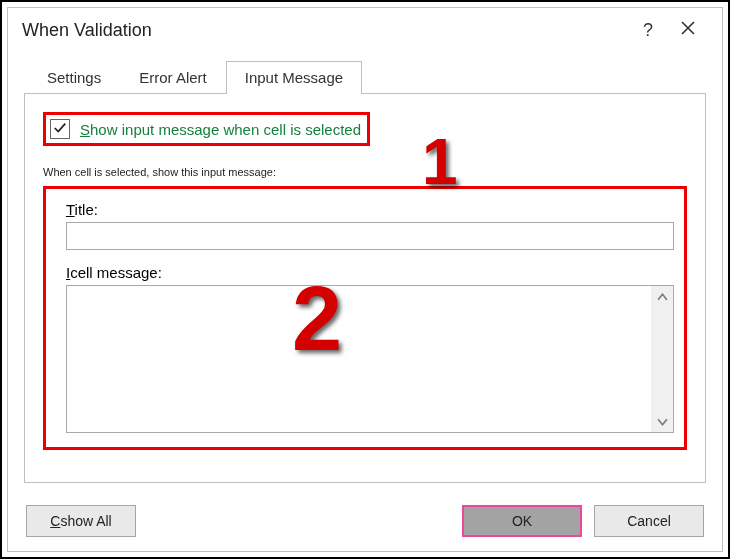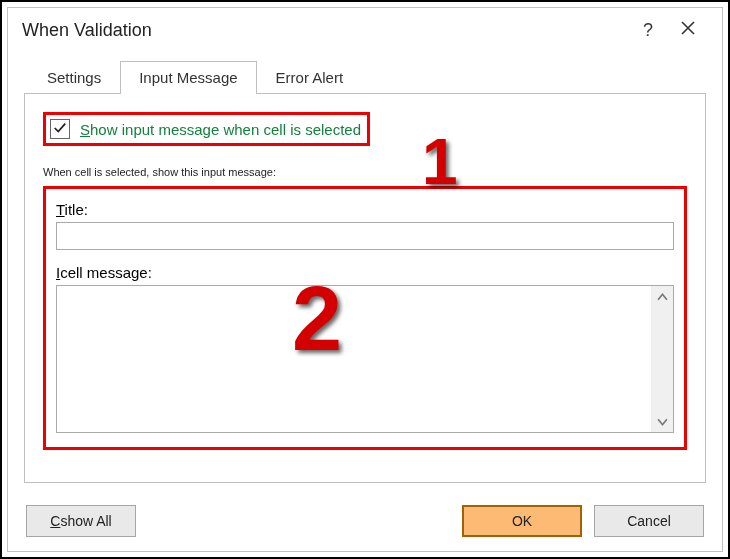--- a/index.html
+++ b/index.html
@@ -105,21 +105,21 @@
   }
   .cb svg { width: 14px; height: 14px; }
   .cb-label { font-size: 15px; color: #15803d; }
   .cb-label .ul { text-decoration: underline; }
   .section-label {
     font-size: 11px; color: #222;
     margin-bottom: 8px;
   }
   .fields-box {
     border: 3px solid #ee0000;
-    padding: 8px 10px 10px 10px;
+    padding: 8px 10px 10px 20px;
     height: 264px;
     position: relative;
   }
   .field-label { font-size: 15px; margin: 4px 0 4px 0; }
   .field-label .ul { text-decoration: underline; }
   .text-input {
     width: 100%;
     height: 28px;
     border: 1px solid #a9a9a9;
     padding: 2px 6px;
@@ -176,22 +176,22 @@
     display: flex;
     align-items: center;
     justify-content: center;
     font-size: 14px;
     color: #222;
     cursor: pointer;
     margin-left: 12px;
   }
   .btn .ul { text-decoration: underline; }
   .btn.primary {
-    border: 2px solid #a16207;
-    background: #fdba74;
+    border: 2px solid #ec4899;
+    background: #a3a3a3;
     min-width: 120px;
     margin-left: 24px;
   }
   .btn.clear { margin-left: 0; }
   .callout {
     position: absolute;
     font-family: Arial, sans-serif;
     font-weight: 900;
     color: #d40000;
     text-shadow: 3px 3px 4px rgba(0,0,0,0.6);
@@ -220,25 +220,25 @@
         </span>
       </div>
     </div>
 
     <div class="body">
 
       <div class="tabs">
         <div class="tab">
           <span>Settings</span>
         </div>
+        <div class="tab">
+          <span>Error Alert</span>
+        </div>
         <div class="tab active">
           <span>Input Message</span>
-        </div>
-        <div class="tab">
-          <span>Error Alert</span>
         </div>
       </div>
 
       <div class="tab-panel">
 
         <div class="checkbox-row">
           <div class="cb">
             <span>
               <svg viewBox="0 0 16 16">
                   <path d="M2 8 L6 12 L14 3" stroke="#222" stroke-width="2" fill="none"></path>

